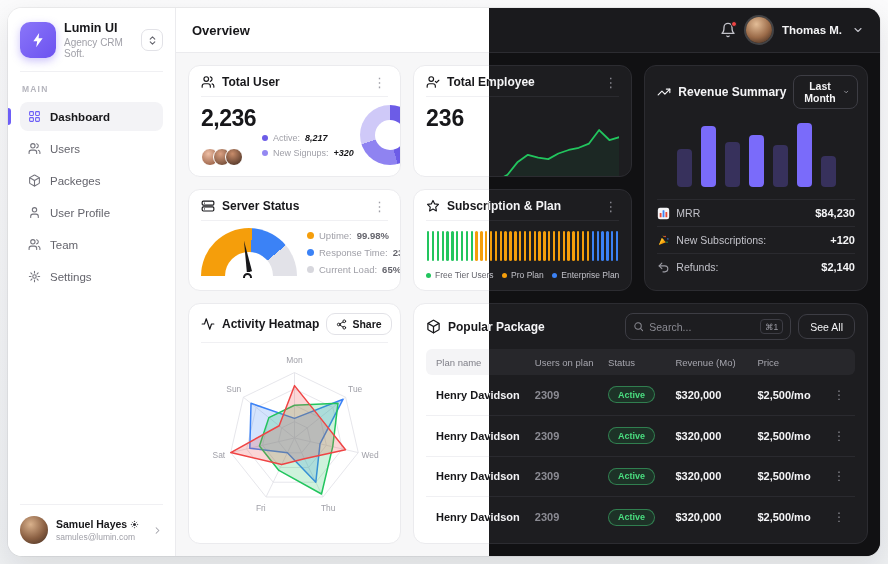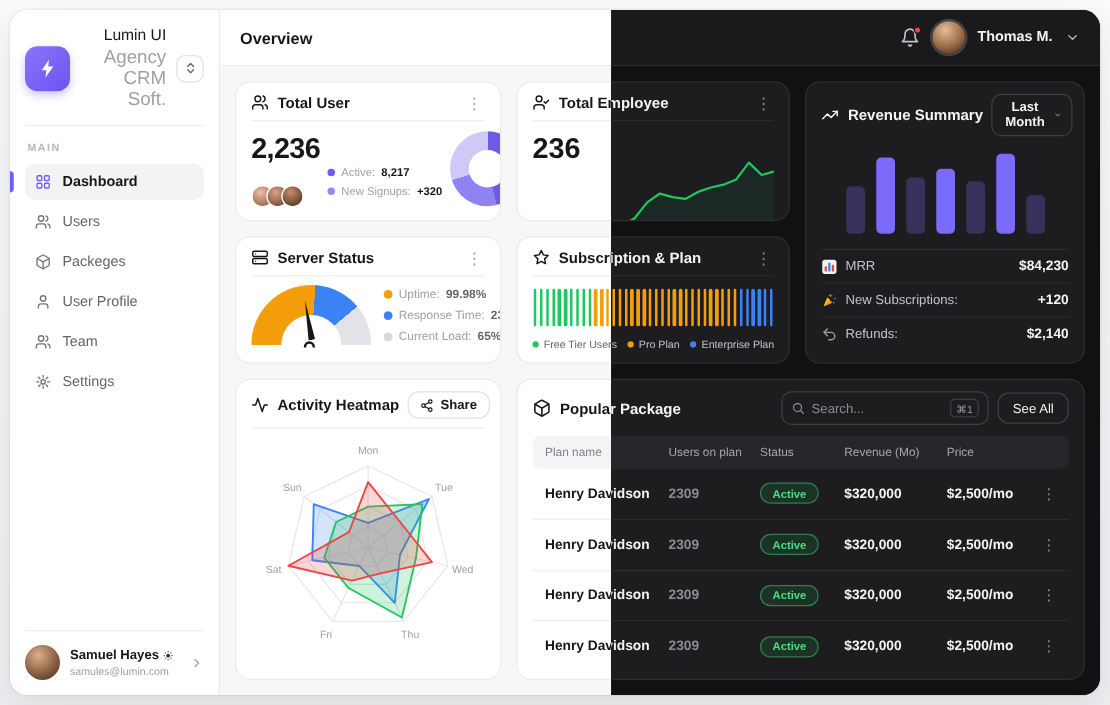--- a/index.html
+++ b/index.html
@@ -26,22 +26,22 @@
 
   
   .sidebar { width:168px; flex:none; border-right:1px solid var(--border); padding:13px 12px 12px;
              display:flex; flex-direction:column; background:var(--win-bg); }
   .logo-row { display:flex; align-items:center; gap:8px; }
   .logo-mark { width:36px; height:36px; border-radius:10px; background:linear-gradient(135deg,#8a76f9,#6c52f0);
                display:flex; align-items:center; justify-content:center; flex:none;
                box-shadow:0 3px 8px rgba(108,82,240,.35); }
   .logo-mark svg { width:18px; height:18px; }
   .logo-text { flex:1; min-width:0; }
-  .logo-title { font-size:12.5px; font-weight:400; color:var(--text);text-align:right; }
-  .logo-sub { font-size:15px; color:var(--muted); margin-top:2px;text-align:right; }
+  .logo-title { font-size:12.5px; font-weight:700; color:var(--text); }
+  .logo-sub { font-size:10px; color:var(--muted); margin-top:2px; }
   .switcher { width:22px; height:22px; border:1px solid var(--btn-border); border-radius:7px; background:none;
               color:var(--muted2); display:flex; align-items:center; justify-content:center; cursor:pointer; }
   .switcher svg { width:11px; height:11px; }
   .side-div { height:1px; background:var(--divider); margin:12px 0 10px; }
   .side-label { font-size:8.5px; letter-spacing:1.2px; color:#b5b5bd; font-weight:700; margin:2px 0 8px 2px; }
   .side-item { position:relative; display:flex; align-items:center; gap:9px; height:29px; padding:0 8px;
                border-radius:8px; font-size:11.5px; color:var(--muted2); cursor:pointer; margin-bottom:3px; }
   .side-item .ic { display:flex; color:#74747d; }
   .side-item .ic svg { width:13px; height:13px; }
   .side-item.active { background:#f3f3f6; color:var(--text); font-weight:700; }
@@ -92,21 +92,21 @@
   
   .cu-body { flex:1; display:flex; align-items:center; gap:6px; padding-top:6px; }
   .cu-left { display:flex; flex-direction:column; justify-content:space-between; height:100%; padding:2px 0 0; }
   .cu-value { font-size:23px; font-weight:800; color:var(--text); letter-spacing:-.5px; }
   .avatar-trio { display:flex; }
   .avatar-trio span { width:18px; height:18px; border-radius:50%; border:1.5px solid var(--card); }
   .avatar-trio span + span { margin-left:-6px; }
   .cu-stats { flex:1; display:flex; flex-direction:column; gap:5px; align-self:flex-end; padding-bottom:8px; }
   .cu-stat { display:flex; align-items:center; gap:5px; font-size:9px; color:var(--muted); white-space:nowrap; }
   .cu-stat .b { width:6px; height:6px; border-radius:50%; flex:none; }
-  .cu-stat strong { color:var(--text); font-weight:700; }
+  .cu-stat strong { color:var(--text); font-weight:700;font-style:italic; }
   .donut { position:relative; width:60px; height:60px; border-radius:50%; flex:none; align-self:center; }
   .donut::after { content:""; position:absolute; inset:15px; border-radius:50%; background:var(--card); }
 
   
   .ce-body { flex:1; display:flex; align-items:stretch; gap:8px; padding-top:6px; }
   .ce-left { display:flex; flex-direction:column; justify-content:space-between; padding:2px 0 2px; }
   .ce-value { font-size:23px; font-weight:800; color:var(--text); }
   .ce-trend { display:flex; align-items:center; gap:4px; color:#22c55e; font-size:10.5px; font-weight:700; }
   .ce-trend svg { width:12px; height:12px; }
   .ce-chart { flex:1; min-width:0; display:flex; align-items:flex-end; }

